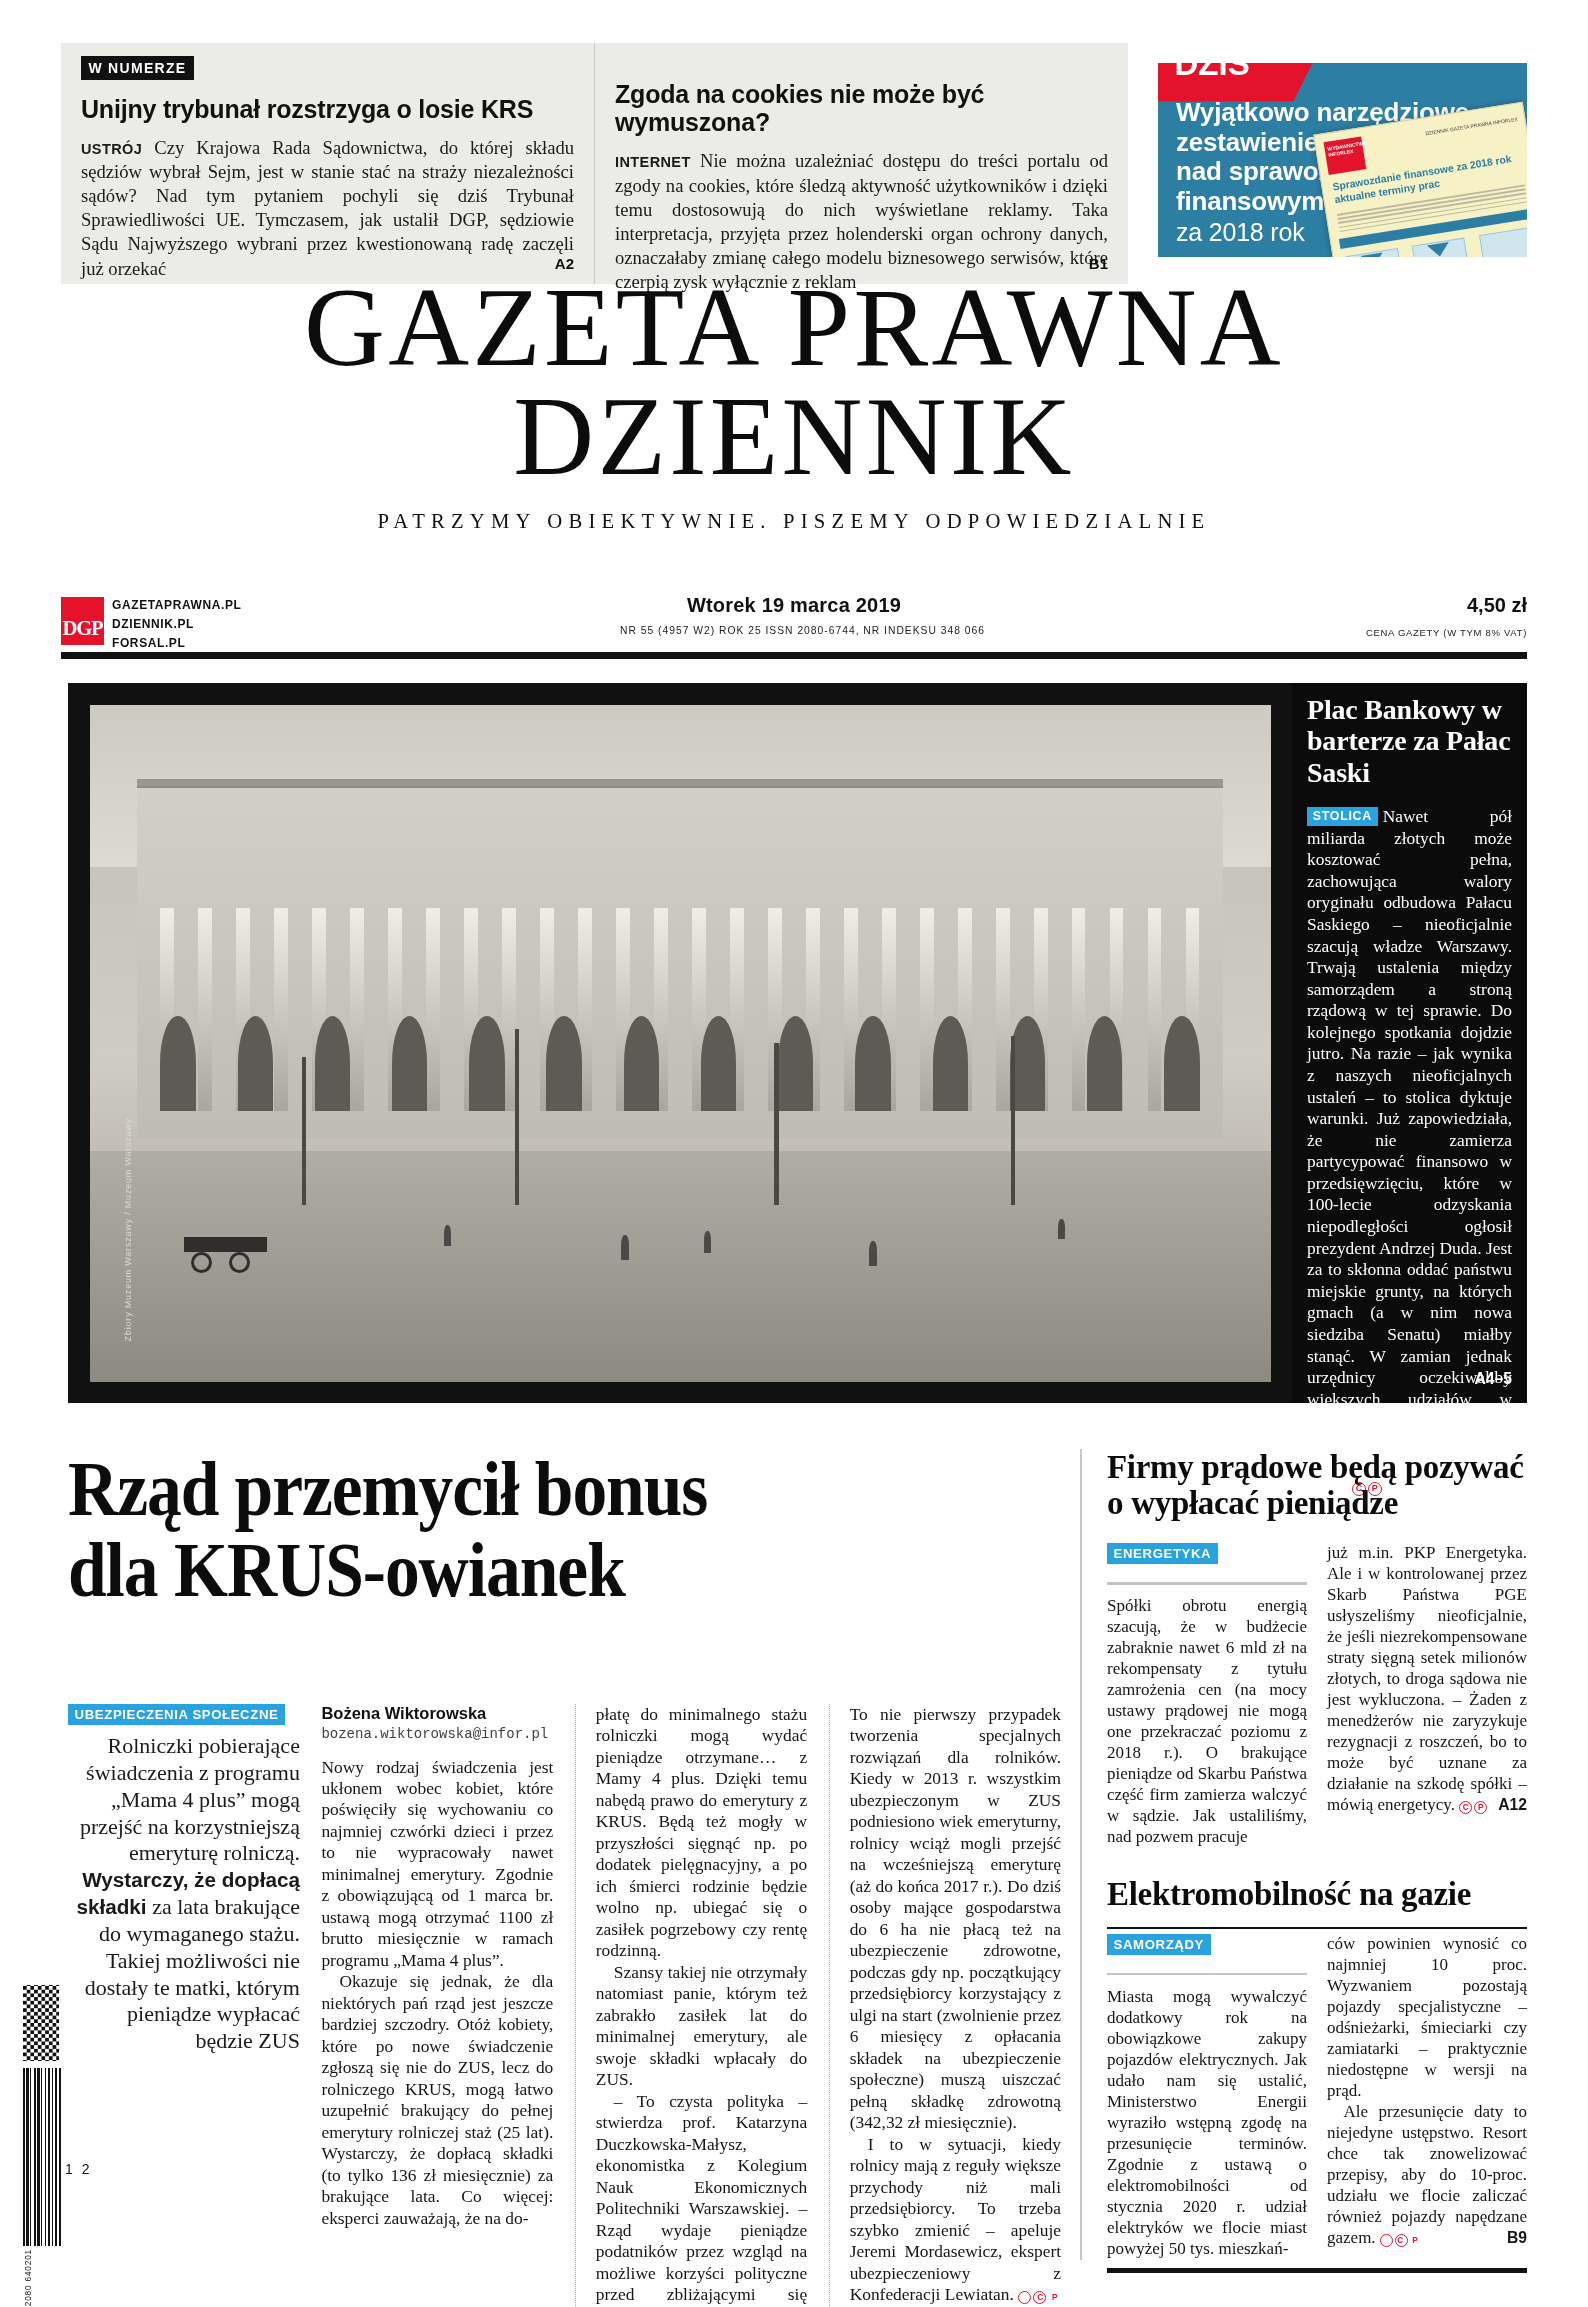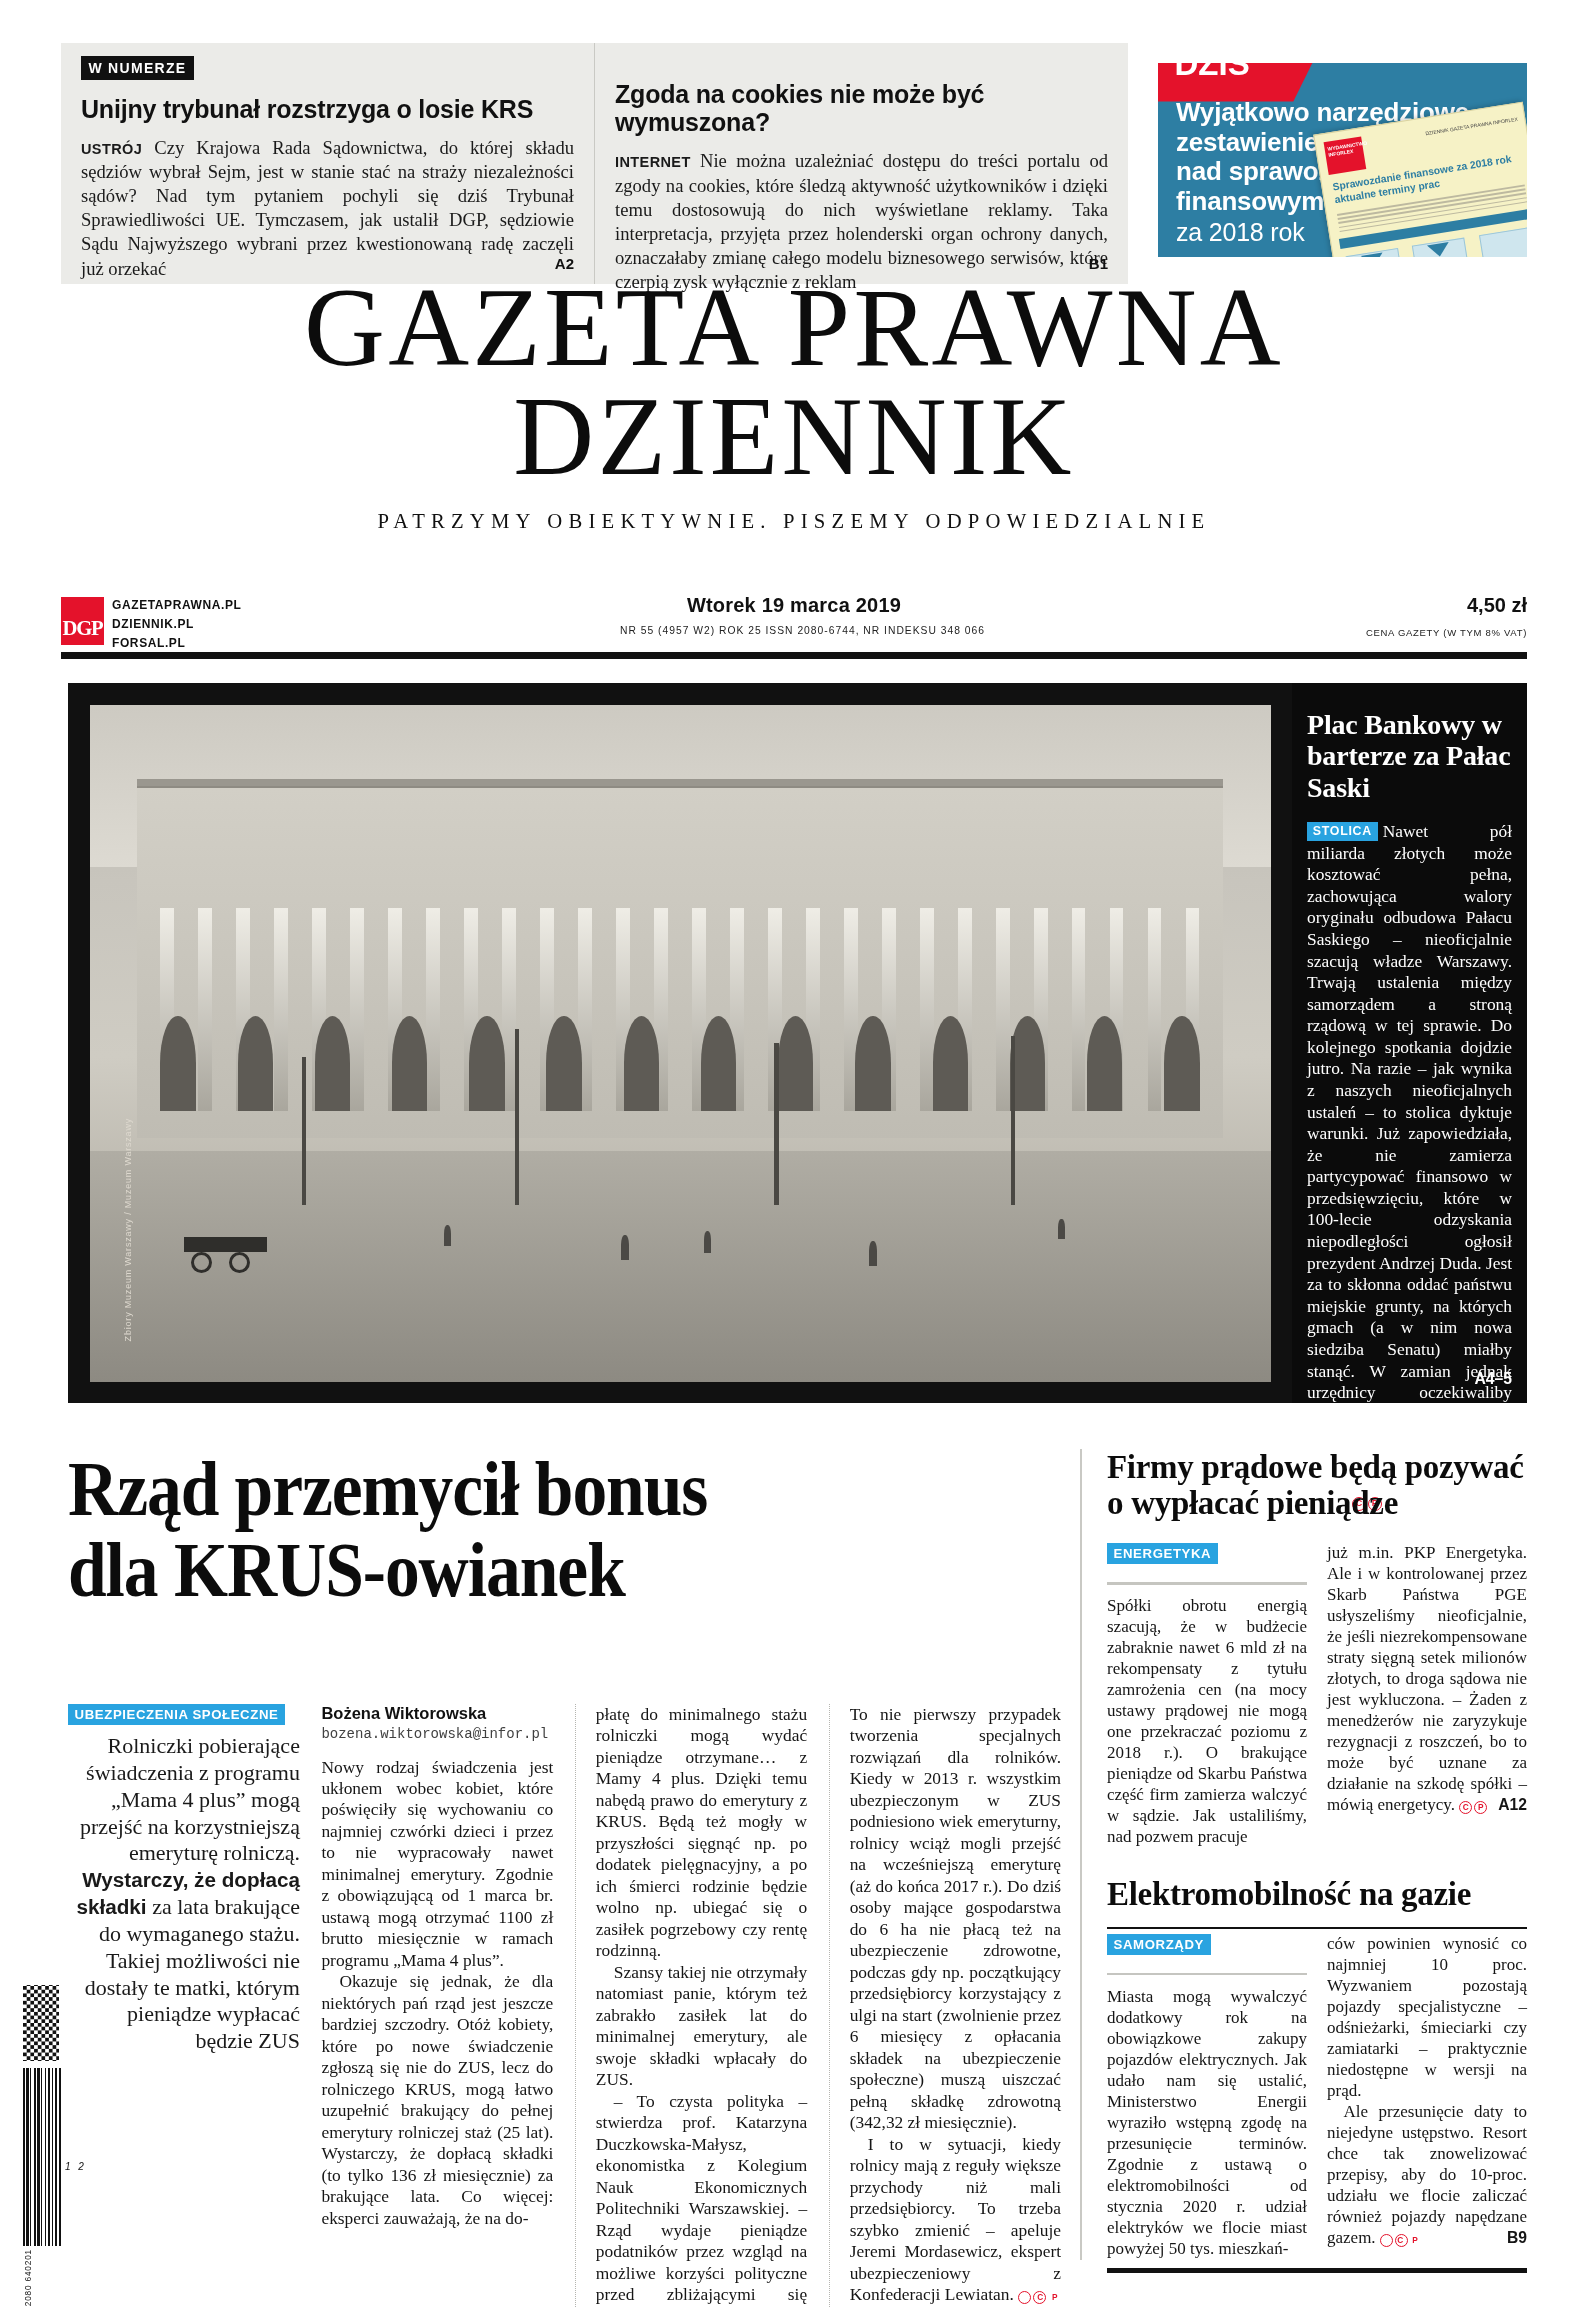--- a/index.html
+++ b/index.html
@@ -82,21 +82,21 @@
     background:linear-gradient(#b0ada4,#8d8a82);}
   .ph-tree{position:absolute;bottom:26%;width:4.1px;background:#4a4843;}
   .ph-fig{position:absolute;background:#4b4945;border-radius:40% 40% 0 0;}
   .ph-cart{position:absolute;left:8%;bottom:16%;width:10%;height:9%;}
   .ph-cart b{position:absolute;left:0;top:40%;width:70%;height:26%;background:#2f2e2b;display:block;}
   .ph-cart i{position:absolute;bottom:0;width:21.5px;height:21.5px;border:3.3px solid #2f2e2b;border-radius:50%;}
   .photo-credit{position:absolute;left:33px;bottom:40px;color:#ded9cf;font-family:"Liberation Sans",sans-serif;
     font-size:9px;letter-spacing:0.8px;writing-mode:vertical-rl;transform:rotate(180deg);}
 
   
-  .sidestory{position:absolute;left:1292px;top:683px;width:235px;height:720px;background:#0b0b0b;color:#fff;padding:26px 15px 15px 15px;}
+  .sidestory{position:absolute;left:1292px;top:683px;width:235px;height:720px;background:#0b0b0b;color:#fff;padding:11px 15px 15px 15px;}
   .ss-title{font-family:"Liberation Serif",serif;font-weight:bold;font-size:28px;line-height:1.12;margin-bottom:18px;letter-spacing:-0.2px;}
   .badge-blue{display:inline-block;background:#29a3e0;color:#fff;font-family:"Liberation Sans",sans-serif;
     font-weight:bold;font-size:12.4px;letter-spacing:0.7px;padding:2.5px 5.8px 1.7px 5.8px;margin-right:5px;vertical-align:1.7px;}
   .ss-body{font-family:"Liberation Serif",serif;font-size:17.4px;line-height:1.24;text-align:justify;}
   .ss-foot{position:absolute;right:15px;bottom:15px;font-family:"Liberation Sans",sans-serif;font-weight:bold;font-size:15.7px;}
   .cp{display:inline-block;}
   .cp span{display:inline-block;width:14px;height:14px;border:1.7px solid #e4122b;border-radius:50%;
     color:#e4122b;font-family:"Liberation Sans",sans-serif;font-size:9px;font-weight:bold;
     text-align:center;line-height:11.6px;margin-right:1.7px;}
 
@@ -138,21 +138,21 @@
   .sep2{position:absolute;left:1107px;top:1927px;width:420px;height:1.7px;background:#111;}
   .rule-bottom{position:absolute;left:1107px;top:2268px;width:420px;height:5px;background:#111;}
 
   
   .barcode{position:absolute;left:23px;top:2068px;width:38px;height:207px;}
   .bc-bars{width:38px;height:178px;background:repeating-linear-gradient(to right,#111 0 1.7px,#fff 1.7px 3.3px,#111 3.3px 5.8px,#fff 5.8px 7.4px,#111 7.4px 8.3px,#fff 8.3px 10.8px);}
   .bc-num{font-family:"Liberation Sans",sans-serif;font-size:8.3px;letter-spacing:0.8px;margin-top:3.3px;
     writing-mode:vertical-rl;transform:rotate(180deg);}
   .bc-top{position:absolute;left:23px;top:1985px;width:36px;height:76px;
     background:repeating-conic-gradient(#111 0% 25%,#fff 0% 50%) 0/7.4px 7.4px;}
-  .bc-idx{position:absolute;left:65px;top:2161px;font-family:"Liberation Sans",sans-serif;font-size:10px;letter-spacing:2.5px;font-style:italic;}
+  .bc-idx{position:absolute;left:65px;top:2161px;font-family:"Liberation Sans",sans-serif;font-size:14px;letter-spacing:2.5px;}
 </style>
 </head>
 <body>
 
 <div class="teaser-bar">
   <div class="teaser">
     <div class="kicker-black">W NUMERZE</div>
     <div class="teaser-title">Unijny trybunał rozstrzyga o losie KRS</div>
     <div class="teaser-body"><span class="lbl">USTRÓJ</span> <span>Czy Krajowa Rada Sądownictwa, do której składu sędziów wybrał Sejm, jest w stanie stać na straży niezależności sądów? Nad tym pytaniem pochyli się dziś Trybunał Sprawiedliwości UE. Tymczasem, jak ustalił DGP, sędziowie Sądu Najwyższego wybrani przez kwestionowaną radę zaczęli już orzekać</span></div>
     <div class="page-ref">A2</div>

